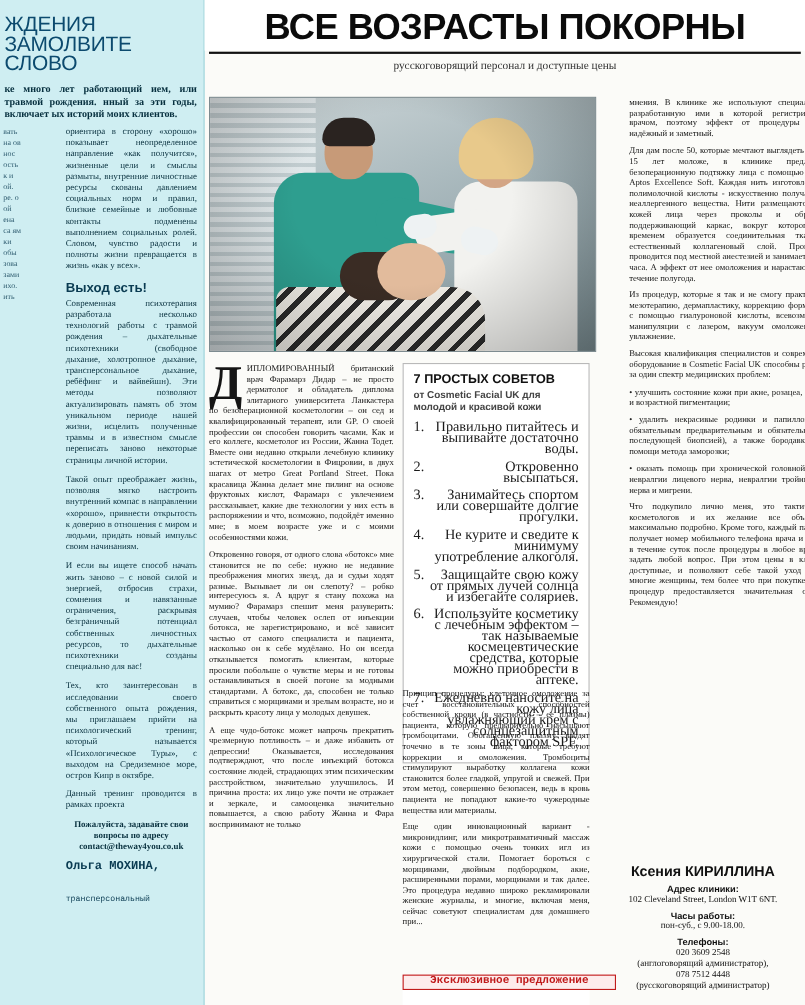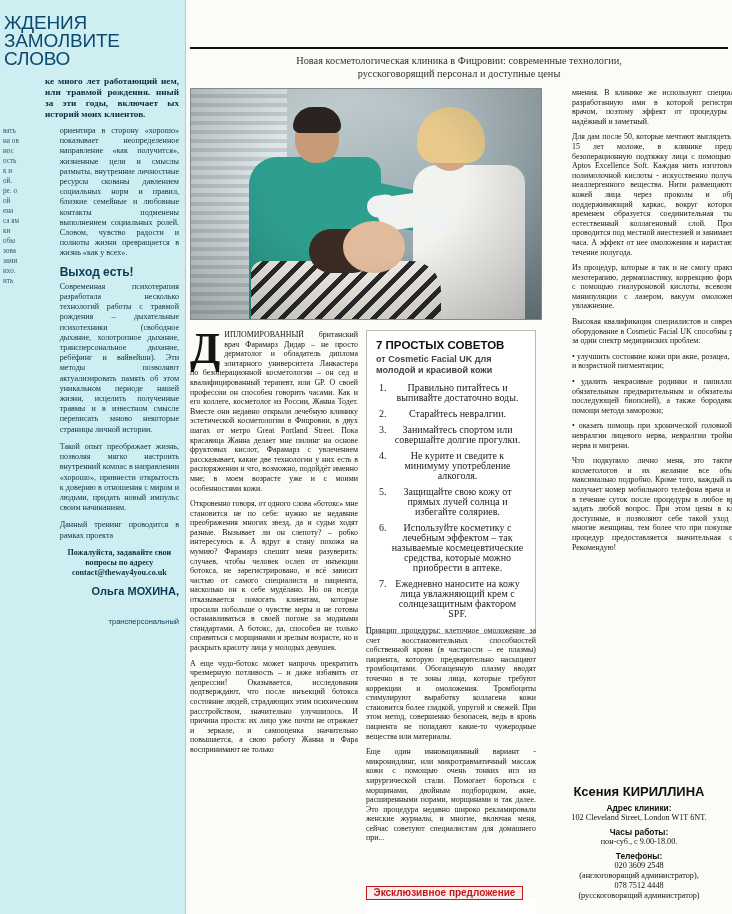--- a/index.html
+++ b/index.html
@@ -30,41 +30,41 @@
     letter-spacing:-0.3px;
   }
   .left-head .l2 {
     font-family:"Liberation Sans", sans-serif;
     font-weight:normal; font-size:19px; line-height:18px; color:#0c4a6e;
     margin-top:6px; letter-spacing:-0.2px;
   }
   .left-lead {
     font-family:"Liberation Serif", serif;
     font-size:9.2px; line-height:11px; font-weight:bold; color:#07303f;
-    padding:6px 6px 0 4px; text-align:justify;margin-left:41px;
+    padding:6px 6px 0 4px; text-align:justify;
   }
   .left-body-wrap { display:flex;gap:36px; }
   .left-gutter {
     width:26px; padding:6px 2px 0 3px;
     font-size:7.2px; line-height:10px; color:#0a3b52; text-align:left;
     opacity:.85;
   }
   .left-main {
     width:158px; padding:6px 6px 0 2px;
     font-size:8.1px; line-height:10.2px; text-align:justify; color:#09313f;
   }
   .left-main p { margin:0 0 7px 0; }
   .left-sub {
     font-family:"Liberation Sans", sans-serif;
     font-weight:bold; font-size:12px; color:#0a3b52; margin:8px 0 5px 0;
   }
   .left-center { text-align:center; font-weight:bold; }
   .left-sign {
-    text-align:right; margin-top:8px;
-    font-family:Liberation Sans, sans-serif;
+    text-align:left; margin-top:8px;
+    font-family:Liberation Mono, monospace;
     font-weight:bold; font-size:11px; color:#0a3b52;
   }
   .left-sign small { display:block; font-size:7.5px; font-weight:normal; margin-top:20px; }
 
   
   .masthead {
     position:absolute; left:186px; top:0; width:546px; height:46px;
     background:#fff;
   }
   .masthead .title {
@@ -124,21 +124,21 @@
   }
   .tips h3 {
     margin:0 0 2px 0; font-family:"Liberation Sans", sans-serif;
     font-size:11.5px; line-height:13px; font-weight:bold; color:#111;
   }
   .tips .tips-sub {
     font-family:"Liberation Sans", sans-serif; font-size:9px; line-height:11px;
     font-weight:bold; color:#444; margin-bottom:7px;
   }
   .tips ol { margin:0; padding-left:13px; }
-  .tips li { font-size:10px; line-height:10px; margin-bottom:6px; text-align:center; }
+  .tips li { font-size:13px; line-height:10px; margin-bottom:6px; text-align:right; }
 
   
   .colC { left:366px; top:626px; width:170px; height:282px; }
 
   
   .contact {
     position:absolute; left:548px; top:784px; width:182px; height:104px;
     text-align:center;
   }
   .contact .name {
@@ -150,23 +150,23 @@
     font-size:8.4px; color:#111; margin-top:4px;
   }
   .contact .val { font-size:8.2px; line-height:10px; color:#111; }
 
   
   .banner {
     position:absolute; left:366px; top:898px; width:170px; height:16px;
     background:#fff;
   }
   .banner-inner {
-    position:absolute; left:366px; top:886px; width:157px; height:14px;
+    position:absolute; left:366px; top:886px; width:194px; height:14px;
     border:1px solid #c01b1b; background:#fdecec;
-    font-family:Liberation Sans, sans-serif; font-weight:bold;
+    font-family:Liberation Mono, monospace; font-weight:bold;
     font-size:10px; line-height:12px; color:#c01b1b; text-align:center;
     overflow:hidden;
   }
 </style>
 </head>
 <body>
 
 <div class="page">
 
   <div class="left-col">
@@ -174,33 +174,37 @@
       <div class="l2">ЖДЕНИЯ ЗАМОЛВИТЕ СЛОВО</div>
     </div>
     <div class="left-lead">ке много лет работающий ием, или травмой рождения. нный за эти годы, включает ых историй моих клиентов.</div>
     <div class="left-body-wrap">
       <div class="left-gutter">вать на ов нос ость к и ой. ре. о ой ена са ям ки обы зова зами ихо. ить</div>
       <div class="left-main">
         <p>ориентира в сторону «хорошо» показывает неопределенное направление «как получится», жизненные цели и смыслы размыты, внутренние личностные ресурсы скованы давлением социальных норм и правил, близкие семейные и любовные контакты подменены выполнением социальных ролей. Словом, чувство радости и полноты жизни превращается в жизнь «как у всех».</p>
         <div class="left-sub">Выход есть!</div>
         <p>Современная психотерапия разработала несколько технологий работы с травмой рождения – дыхательные психотехники (свободное дыхание, холотропное дыхание, трансперсональное дыхание, ребёфинг и вайвейшн). Эти методы позволяют актуализировать память об этом уникальном периоде нашей жизни, исцелить полученные травмы и в известном смысле переписать заново некоторые страницы личной истории.</p>
         <p>Такой опыт преображает жизнь, позволяя мягко настроить внутренний компас в направлении «хорошо», привнести открытость к доверию в отношения с миром и людьми, придать новый импульс своим начинаниям.</p>
+        <p>И если вы ищете способ начать жить заново – с новой силой и энергией, отбросив страхи, сомнения и навязанные ограничения, раскрывая безграничный потенциал собственных личностных ресурсов, то дыхательные психотехники созданы специально для вас!</p>
+        <p>Тех, кто заинтересован в исследовании своего собственного опыта рождения, мы приглашаем прийти на психологический тренинг, который называется «Психологическое Туры», с выходом на Средиземное море, остров Кипр в октябре.</p>
         <p>Данный тренинг проводится в рамках проекта</p>
         <p class="left-center">Пожалуйста, задавайте свои вопросы по адресу contact@theway4you.co.uk</p>
         <div class="left-sign">
           <span>Ольга МОХИНА,</span>
           <small>трансперсональный</small>
         </div>
       </div>
     </div>
   </div>
 
+  <div class="masthead">
+    <div class="title">ВСЕ ВОЗРАСТЫ ПОКОРНЫ</div>
+  </div>
   <div class="masthead-rule"></div>
   <div class="dek">
-    <div>Новая косметологическая клиника в Фицровии: современные технологии,</div>
     <div>русскоговорящий персонал и доступные цены</div>
   </div>
 
   <div class="photo">
     <div class="ph-wall"></div>
     <div class="ph-blind"></div>
     <div class="ph-man-body"></div>
     <div class="ph-man-arm"></div>
     <div class="ph-man-head"></div>
     <div class="ph-man-hair"></div>
@@ -220,21 +224,21 @@
     <p class="dropcap">ДИПЛОМИРОВАННЫЙ британский врач Фарамарз Дидар – не просто дерматолог и обладатель диплома элитарного университета Ланкастера по безоперационной косметологии – он сед и квалифицированный терапевт, или GP. О своей профессии он способен говорить часами. Как и его коллеге, косметолог из России, Жанна Тодет. Вместе они недавно открыли лечебную клинику эстетической косметологии в Фицровии, в двух шагах от метро Great Portland Street. Пока красавица Жанна делает мне пилинг на основе фруктовых кислот, Фарамарз с увлечением рассказывает, какие две технологии у них есть в распоряжении и что, возможно, подойдёт именно мне; в моем возрасте уже и с моими особенностями кожи.</p>
     <p>Откровенно говоря, от одного слова «ботокс» мне становится не по себе: нужно не недавние преображения многих звезд, да и судьи ходят разные. Вызывает ли он слепоту? – робко интересуюсь я. А вдруг я стану похожа на мумию? Фарамарз спешит меня разуверить: случаев, чтобы человек ослеп от инъекции ботокса, не зарегистрировано, и всё зависит частью от самого специалиста и пациента, насколько он к себе мудёлано. Но он всегда отказывается помогать клиентам, которые просили побольше о чувстве меры и не готовы останавливаться в своей погоне за модными стандартами. А ботокс, да, способен не только справиться с морщинами и зрелым возрасте, но и раскрыть красоту лица у молодых девушек.</p>
     <p>А еще чудо-ботокс может напрочь прекратить чрезмерную потливость – и даже избавить от депрессии! Оказывается, исследования подтверждают, что после инъекций ботокса состояние людей, страдающих этим психическим расстройством, значительно улучшилось. И причина проста: их лицо уже почти не отражает и зеркале, и самооценка значительно повышается, а свою работу Жанна и Фара воспринимают не только</p>
   </div>
 
   <div class="tips">
     <h3>7 ПРОСТЫХ СОВЕТОВ</h3>
     <div class="tips-sub">от Cosmetic Facial UK для молодой и красивой кожи</div>
     <ol>
       <li>Правильно питайтесь и выпивайте достаточно воды.</li>
-      <li>Старайтесь невралгии.</li>
+      <li>Откровенно высыпаться.</li>
       <li>Занимайтесь спортом или совершайте долгие прогулки.</li>
       <li>Не курите и сведите к минимуму употребление алкоголя.</li>
       <li>Защищайте свою кожу от прямых лучей солнца и избегайте соляриев.</li>
       <li>Используйте косметику с лечебным эффектом – так называемые космецевтические средства, которые можно приобрести в аптеке.</li>
       <li>Ежедневно наносите на кожу лица увлажняющий крем с солнцезащитным фактором SPF.</li>
     </ol>
   </div>
 
   <div class="col colC">
     <p>Принцип процедуры: клеточное омоложение за счет восстановительных способностей собственной крови (в частности – ее плазмы) пациента, которую предварительно насыщают тромбоцитами. Обогащенную плазму вводят точечно в те зоны лица, которые требуют коррекции и омоложения. Тромбоциты стимулируют выработку коллагена кожи становится более гладкой, упругой и свежей. При этом метод, совершенно безопасен, ведь в кровь пациента не попадают какие-то чужеродные вещества или материалы.</p>

